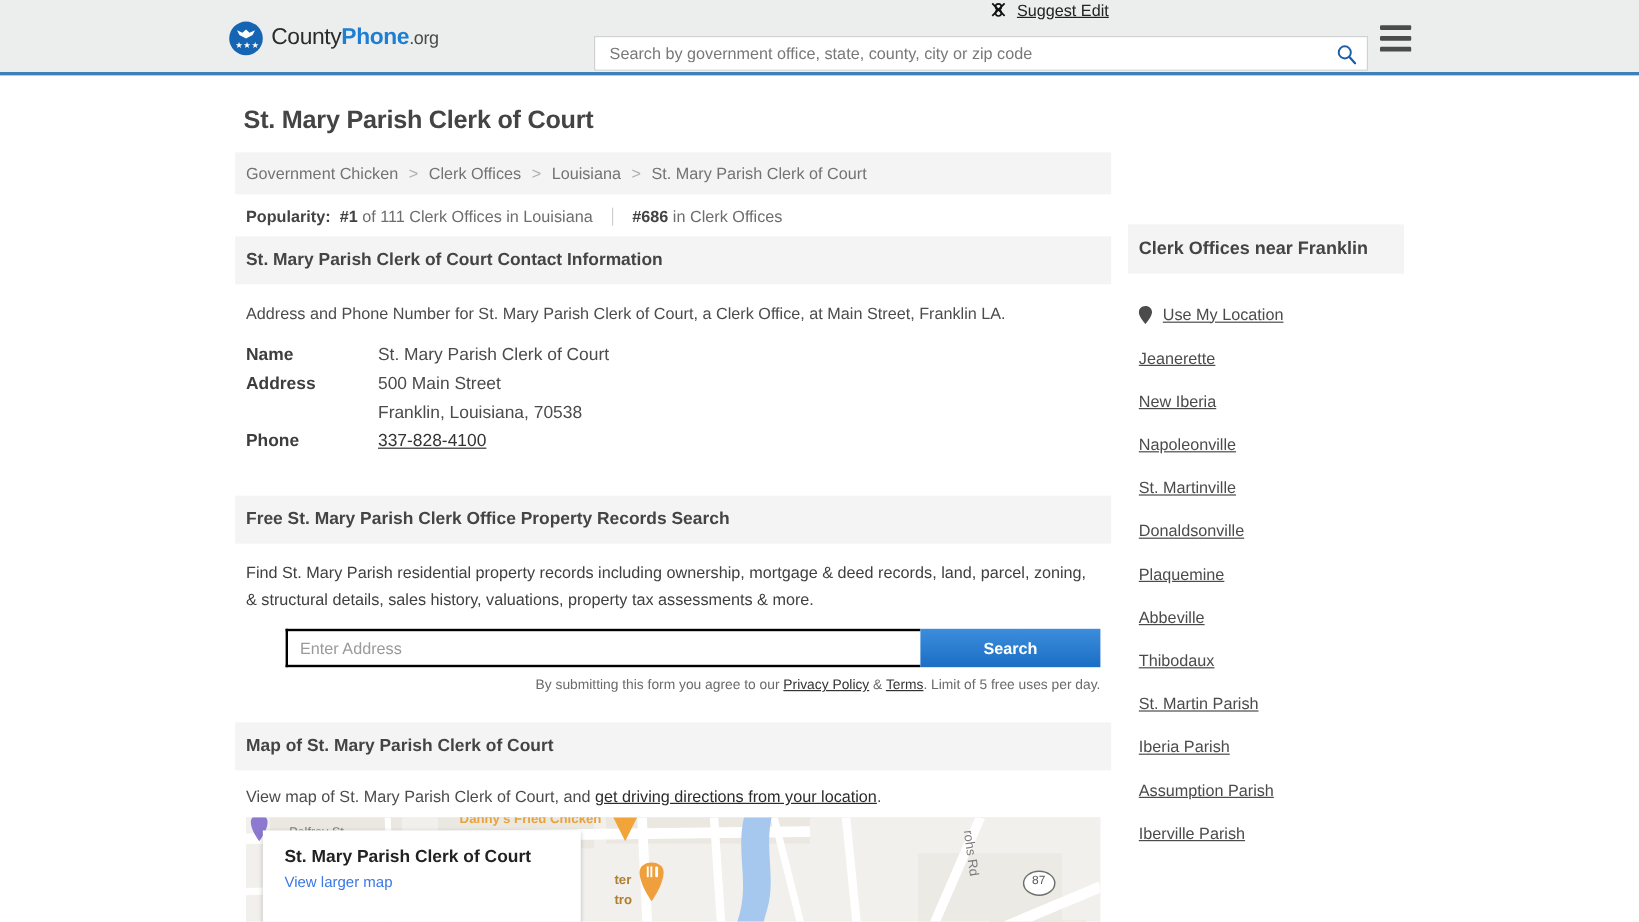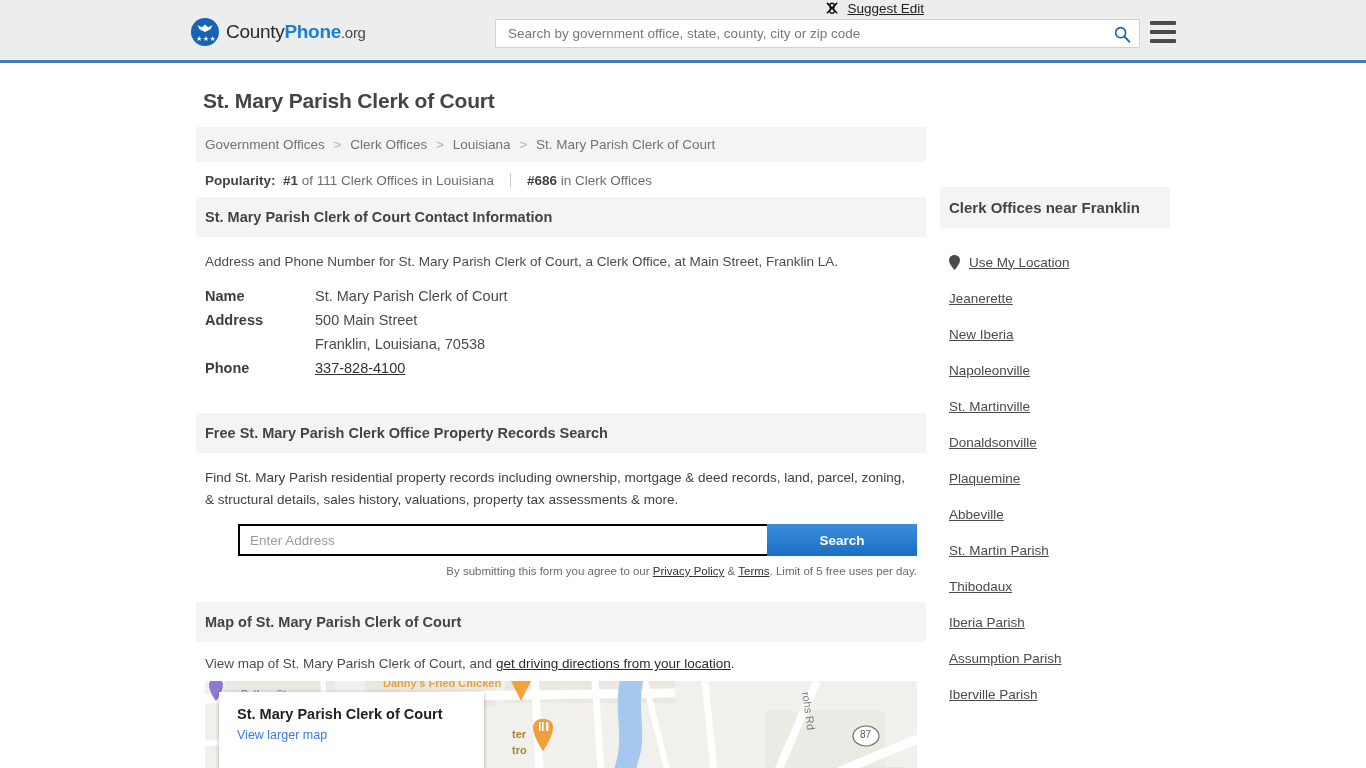--- a/index.html
+++ b/index.html
@@ -59,21 +59,21 @@
     letter-spacing: -0.3px;
     white-space: nowrap;
     font-family: "Liberation Sans", sans-serif;
   }
   .logo-text .t1 { color: #2b2b2b; }
   .logo-text .t2 { color: #1d7fd4; font-weight: bold; }
   .logo-text .t3 { color: #4a4a4a; font-size: 15px; }
 
   .search-box {
     position: absolute;
-    left: 495px; top: 19px;
+    left: 495px; top: 30px;
     width: 645px; height: 29px;
     background: #ffffff;
     border: 1px solid #d2d2d2;
     display: flex;
     align-items: center;
     padding: 0 8px 0 10px;
   }
   .search-box input {
     flex: 1 1 auto;
     border: 0; outline: 0;
@@ -330,21 +330,21 @@
   </div>
 </div>
 
 <div class="page">
 
   <div class="content">
 
     <h1 class="page-title">St. Mary Parish Clerk of Court</h1>
 
     <div class="breadcrumb">
-      <a>Government Offices</a>
+      <a>Government Chicken</a>
       <span class="sep">&gt;</span>
       <a>Clerk Offices</a>
       <span class="sep">&gt;</span>
       <a>Louisiana</a>
       <span class="sep">&gt;</span>
       <span class="current">St. Mary Parish Clerk of Court</span>
     </div>
 
     <div class="popularity">
       <b>Popularity:</b>&nbsp;&nbsp;<b>#1</b><span> of 111 Clerk Offices in Louisiana</span><span class="pop-divider"></span><b>#686</b><span> in Clerk Offices</span>
@@ -479,26 +479,26 @@
       <div class="side-item">
           <a>Donaldsonville</a>
         </div>
       <div class="side-item">
           <a>Plaquemine</a>
         </div>
       <div class="side-item">
           <a>Abbeville</a>
         </div>
       <div class="side-item">
+          <a>Thibodaux</a>
+        </div>
+      <div class="side-item">
           <a>St. Martin Parish</a>
         </div>
       <div class="side-item">
-          <a>Thibodaux</a>
-        </div>
-      <div class="side-item">
           <a>Iberia Parish</a>
         </div>
       <div class="side-item">
           <a>Assumption Parish</a>
         </div>
       <div class="side-item">
           <a>Iberville Parish</a>
         </div>
 
     </div>

